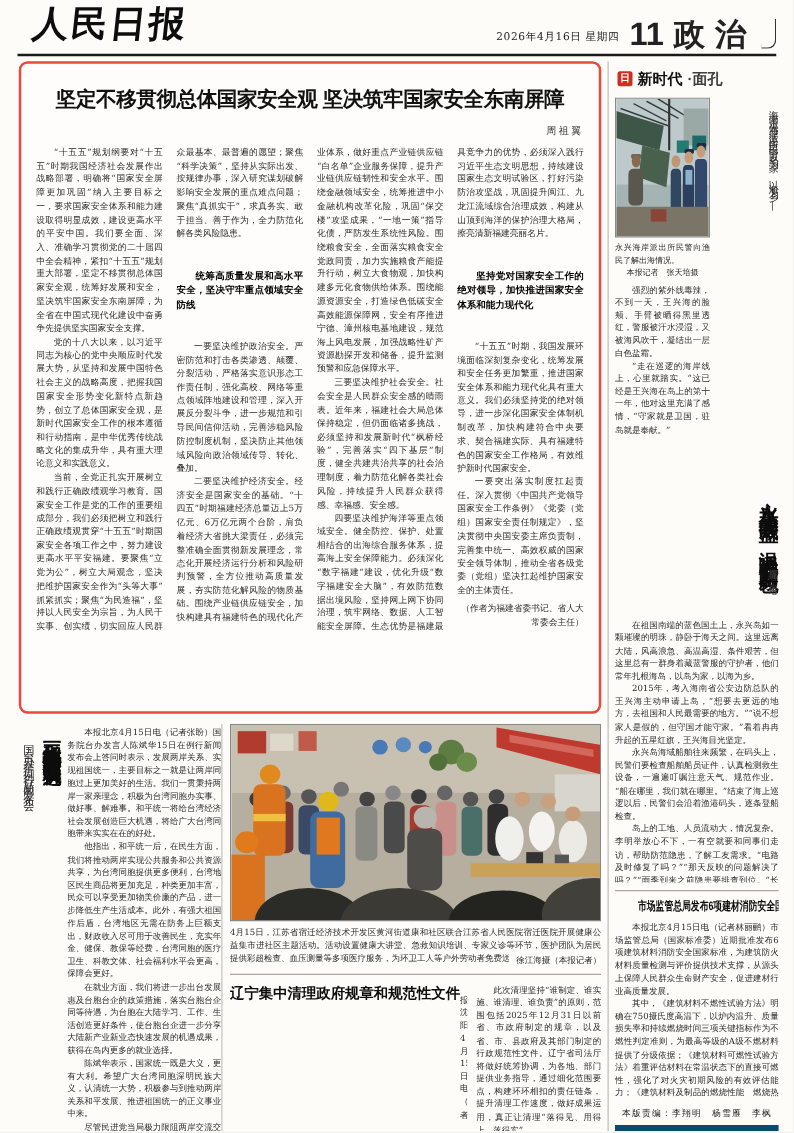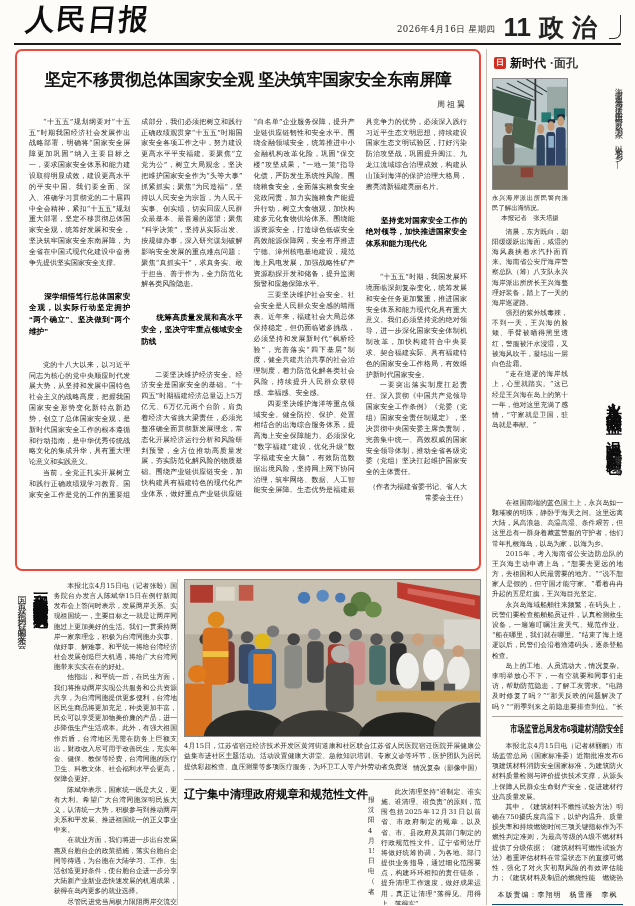--- a/index.html
+++ b/index.html
@@ -101,21 +101,21 @@
   .right-divider { border-top:1px solid #aaa69e; margin:6px 0 4px; }
 
   
   .standards-headline-wrap { overflow:hidden; }
   .standards-headline {
     font-family:"Liberation Sans",sans-serif; font-weight:900; font-size:9.8px; white-space:nowrap;
     transform:scaleX(.72); transform-origin:center; text-align:center; margin:2px 0 5px; color:#0d0d0d;
   }
   .standards-body { font-size:6.8px; line-height:1.5; text-align:justify; overflow:hidden; height:142px; color:#2a2a2a; }
   .standards-body p { text-indent:2em; }
-  .page-footer { font-size:7px; text-align:center; letter-spacing:1px; margin-top:7px; padding-bottom:4px; border-bottom:1px solid #0c4a6e; color:#222; }
+  .page-footer { font-size:7px; text-align:center; letter-spacing:1px; margin-top:7px; padding-bottom:4px; border-bottom:5px solid #0c4a6e; color:#222; }
 </style>
 </head>
 <body>
 
 <div class="page">
 
   <header class="masthead-row">
     <div class="masthead">人民日报</div>
     <div class="header-right">
       <span class="pub-date">2026年4月16日 星期四</span>
@@ -128,44 +128,44 @@
 
   <div class="content">
 
     <div class="left-region">
 
       <article class="red-box">
         <h1 class="main-headline">坚定不移贯彻总体国家安全观  坚决筑牢国家安全东南屏障</h1>
         <div class="main-byline">周祖翼</div>
         <div class="main-cols">
             <p>“十五五”规划纲要对“十五五”时期我国经济社会发展作出战略部署，明确将“国家安全屏障更加巩固”纳入主要目标之一，要求国家安全体系和能力建设取得明显成效，建设更高水平的平安中国。我们要全面、深入、准确学习贯彻党的二十届四中全会精神，紧扣“十五五”规划重大部署，坚定不移贯彻总体国家安全观，统筹好发展和安全，坚决筑牢国家安全东南屏障，为全省在中国式现代化建设中奋勇争先提供坚实国家安全支撑。</p>
-            <h4>深学细悟笃行总体国家安全观，以实际行动坚定拥护“两个确立”、坚决做到“两个维护”</h4>
             <p>党的十八大以来，以习近平同志为核心的党中央顺应时代发展大势，从坚持和发展中国特色社会主义的战略高度，把握我国国家安全形势变化新特点新趋势，创立了总体国家安全观，是新时代国家安全工作的根本遵循和行动指南，是中华优秀传统战略文化的集成升华，具有重大理论意义和实践意义。</p>
             <p>当前，全党正扎实开展树立和践行正确政绩观学习教育。国家安全工作是党的工作的重要组成部分，我们必须把树立和践行正确政绩观贯穿“十五五”时期国家安全各项工作之中，努力建设更高水平平安福建。要聚焦“立党为公”，树立大局观念，坚决把维护国家安全作为“头等大事”抓紧抓实；聚焦“为民造福”，坚持以人民安全为宗旨，为人民干实事、创实绩，切实回应人民群众最基本、最普遍的愿望；聚焦“科学决策”，坚持从实际出发、按规律办事，深入研究谋划破解影响安全发展的重点难点问题；聚焦“真抓实干”，求真务实、敢于担当、善于作为，全力防范化解各类风险隐患。</p>
             <h4>统筹高质量发展和高水平安全，坚决守牢重点领域安全防线</h4>
+            <p>一要坚决维护政治安全。严密防范和打击各类渗透、颠覆、分裂活动，严格落实意识形态工作责任制，强化高校、网络等重点领域阵地建设和管理，深入开展反分裂斗争，进一步规范和引导民间信仰活动，完善涉稳风险防控制度机制，坚决防止其他领域风险向政治领域传导、转化、叠加。</p>
             <p>二要坚决维护经济安全。经济安全是国家安全的基础。“十四五”时期福建经济总量迈上5万亿元、6万亿元两个台阶，肩负着经济大省挑大梁责任，必须完整准确全面贯彻新发展理念，常态化开展经济运行分析和风险研判预警，全方位推动高质量发展，夯实防范化解风险的物质基础。围绕产业链供应链安全，加快构建具有福建特色的现代化产业体系，做好重点产业链供应链“白名单”企业服务保障，提升产业链供应链韧性和安全水平。围绕金融领域安全，统筹推进中小金融机构改革化险，巩固“保交楼”攻坚成果，“一地一策”指导化债，严防发生系统性风险。围绕粮食安全，全面落实粮食安全党政同责，加力实施粮食产能提升行动，树立大食物观，加快构建多元化食物供给体系。围绕能源资源安全，打造绿色低碳安全高效能源保障网，安全有序推进宁德、漳州核电基地建设，规范海上风电发展，加强战略性矿产资源勘探开发和储备，提升监测预警和应急保障水平。</p>
             <p>三要坚决维护社会安全。社会安全是人民群众安全感的晴雨表。近年来，福建社会大局总体保持稳定，但仍面临诸多挑战，必须坚持和发展新时代“枫桥经验”，完善落实“四下基层”制度，健全共建共治共享的社会治理制度，着力防范化解各类社会风险，持续提升人民群众获得感、幸福感、安全感。</p>
             <p>四要坚决维护海洋等重点领域安全。健全防控、保护、处置相结合的出海综合服务体系，提高海上安全保障能力。必须深化“数字福建”建设，优化升级“数字福建安全大脑”，有效防范数据出境风险，坚持网上网下协同治理，筑牢网络、数据、人工智能安全屏障。生态优势是福建最具竞争力的优势，必须深入践行习近平生态文明思想，持续建设国家生态文明试验区，打好污染防治攻坚战，巩固提升闽江、九龙江流域综合治理成效，构建从山顶到海洋的保护治理大格局，擦亮清新福建亮丽名片。</p>
             <h4>坚持党对国家安全工作的绝对领导，加快推进国家安全体系和能力现代化</h4>
             <p>“十五五”时期，我国发展环境面临深刻复杂变化，统筹发展和安全任务更加繁重，推进国家安全体系和能力现代化具有重大意义。我们必须坚持党的绝对领导，进一步深化国家安全体制机制改革，加快构建符合中央要求、契合福建实际、具有福建特色的国家安全工作格局，有效维护新时代国家安全。</p>
             <p>一要突出落实制度扛起责任。深入贯彻《中国共产党领导国家安全工作条例》《党委（党组）国家安全责任制规定》，坚决贯彻中央国安委主席负责制，完善集中统一、高效权威的国家安全领导体制，推动全省各级党委（党组）坚决扛起维护国家安全的主体责任。</p>
             <p class="author-note">（作者为福建省委书记、省人大常委会主任）</p>
           </div>
       </article>
 
       <div class="below-row">
 
         <section class="taiwan">
           <div class="taiwan-kicker">国台办举行例行新闻发布会</div>
           <h2 class="taiwan-headline">和平统一将给台湾经济社会发展创造巨大机遇</h2>
           <div class="taiwan-body">
               <p>本报北京4月15日电（记者张盼）国务院台办发言人陈斌华15日在例行新闻发布会上答问时表示，发展两岸关系、实现祖国统一，主要目标之一就是让两岸同胞过上更加美好的生活。我们一贯秉持两岸一家亲理念，积极为台湾同胞办实事、做好事、解难事。和平统一将给台湾经济社会发展创造巨大机遇，将给广大台湾同胞带来实实在在的好处。</p>
               <p>他指出，和平统一后，在民生方面，我们将推动两岸实现公共服务和公共资源共享，为台湾同胞提供更多便利，台湾地区民生商品将更加充足，种类更加丰富，民众可以享受更加物美价廉的产品，进一步降低生产生活成本。此外，有强大祖国作后盾，台湾地区无需在防务上巨额支出，财政收入尽可用于改善民生，充实年金、健保、教保等经费，台湾同胞的医疗卫生、科教文体、社会福利水平会更高，保障会更好。</p>
+              <p>在就业方面，我们将进一步出台发展惠及台胞台企的政策措施，落实台胞台企同等待遇，为台胞在大陆学习、工作、生活创造更好条件，使台胞台企进一步分享大陆新产业新业态快速发展的机遇成果，获得在岛内更多的就业选择。</p>
               <p>陈斌华表示，国家统一既是大义，更有大利。希望广大台湾同胞深明民族大义，认清统一大势，积极参与到推动两岸关系和平发展、推进祖国统一的正义事业中来。</p>
-              <p>在就业方面，我们将进一步出台发展惠及台胞台企的政策措施，落实台胞台企同等待遇，为台胞在大陆学习、工作、生活创造更好条件，使台胞台企进一步分享大陆新产业新业态快速发展的机遇成果，获得在岛内更多的就业选择。</p>
               <p>尽管民进党当局极力限阻两岸交流交往，但国家移民管理局公布的数据显示，今年一季度，台胞来大陆人次同比上升11.8%，台胞入境人次同比上升27.6%。陈斌华对此评论指出，事实一再证明，要和平、要发展、要交流、要合作是两岸社会主流民意，民进党当局逆潮流而动，阻挡不了两岸同胞走近走亲。</p>
             </div>
         </section>
 
         <section class="middle">
           <div class="photo-main">
             <svg viewBox="0 0 285 158" preserveAspectRatio="none">
               <rect width="285" height="158" fill="#b6ae9f"></rect>
               <rect width="285" height="55" fill="#c8c1b2"></rect>
               <rect x="5" y="5" width="22" height="18" fill="#b23b30"></rect>
@@ -218,21 +218,21 @@
               <rect x="228" y="103" width="13" height="9" fill="#333"></rect>
               <rect x="250" y="105" width="11" height="7" fill="#555"></rect>
               <ellipse cx="60" cy="160" rx="42" ry="28" fill="#2b2b28"></ellipse>
               <ellipse cx="130" cy="162" rx="46" ry="30" fill="#3c3a34"></ellipse>
               <ellipse cx="210" cy="160" rx="42" ry="26" fill="#23231f"></ellipse>
               <ellipse cx="280" cy="154" rx="40" ry="30" fill="#41403a"></ellipse>
             </svg>
           </div>
           <div class="caption">
             <span>4月15日，江苏省宿迁经济技术开发区黄河街道康和社区联合江苏省人民医院宿迁医院开展健康公益集市进社区主题活动。活动设置健康大讲堂、急救知识培训、专家义诊等环节，医护团队为居民提供彩超检查、血压测量等多项医疗服务，为环卫工人等户外劳动者免费送诊服务。</span>
-            <span class="credit">情况复杂（影像中国）</span>
+            <span class="credit">徐江海摄（本报记者）</span>
           </div>
           <div class="mid-divider"></div>
           <div class="liaoning">
             <div class="liaoning-left">
               <h3 class="liaoning-headline">辽宁集中清理政府规章和规范性文件</h3>
               <div class="liaoning-cols">
                   <p>本报沈阳4月15日电（记者刘洪超）记者从辽宁省政府规章、行政规范性文件清理工作推进会议上获悉：即日起辽宁将启动为期6个月的政府规章、行政规范性文件集中清理工作。本次清理聚焦阻碍全国统一大市场建设的卡点堵点，重点关注不符合高质量发展要求、妨碍限制公平竞争、不利于破除地方保护与排他性措施、不平等对待民营企业发展、不符合正确政绩观、不适应当前经济社会发展和全面深化改革要求等突出问题，同时对工作任务已完成、适用期已过的政府规章和行政规范性文件一并进行清理。</p>
                 </div>
             </div>
             <div class="liaoning-right">
@@ -278,21 +278,20 @@
               <rect x="91" y="49" width="14" height="46" rx="4" fill="#33486b"></rect>
               <rect x="0" y="88" width="107" height="24" fill="#7a7566"></rect>
               <rect x="40" y="90" width="18" height="10" fill="#8a4438"></rect>
             </svg>
           </div>
           <div class="face-caption">
             <div>永兴海岸派出所民警向渔民了解出海情况。</div>
             <div class="credit-line">本报记者　张天培摄</div>
           </div>
           <div class="face-body1">
-              <p>清晨，东方既白，朝阳缓缓跃出海面，咸湿的海风裹挟着水汽扑面而来。海南省公安厅海岸警察总队（筹）八支队永兴海岸派出所所长王兴海整理好装备，踏上了一天的海岸巡逻路。</p>
               <p>强烈的紫外线毒辣，不到一天，王兴海的脸颊、手臂被晒得黑里透红，警服被汗水浸湿，又被海风吹干，凝结出一层白色盐霜。</p>
               <p>“走在巡逻的海岸线上，心里就踏实。”这已经是王兴海在岛上的第十一年，他对这里充满了感情，“守家就是卫国，驻岛就是奉献。”</p>
             </div>
         </div>
 
         <div class="face-titles">
           <div class="face-kicker">海南永兴海岸派出所民警以岛为家、以海为乡——</div>
           <h2 class="face-title">永兴岛上的藏蓝　温暖群众的颜色</h2>
           <div class="face-byline">本报记者　张天培</div>
         </div>

